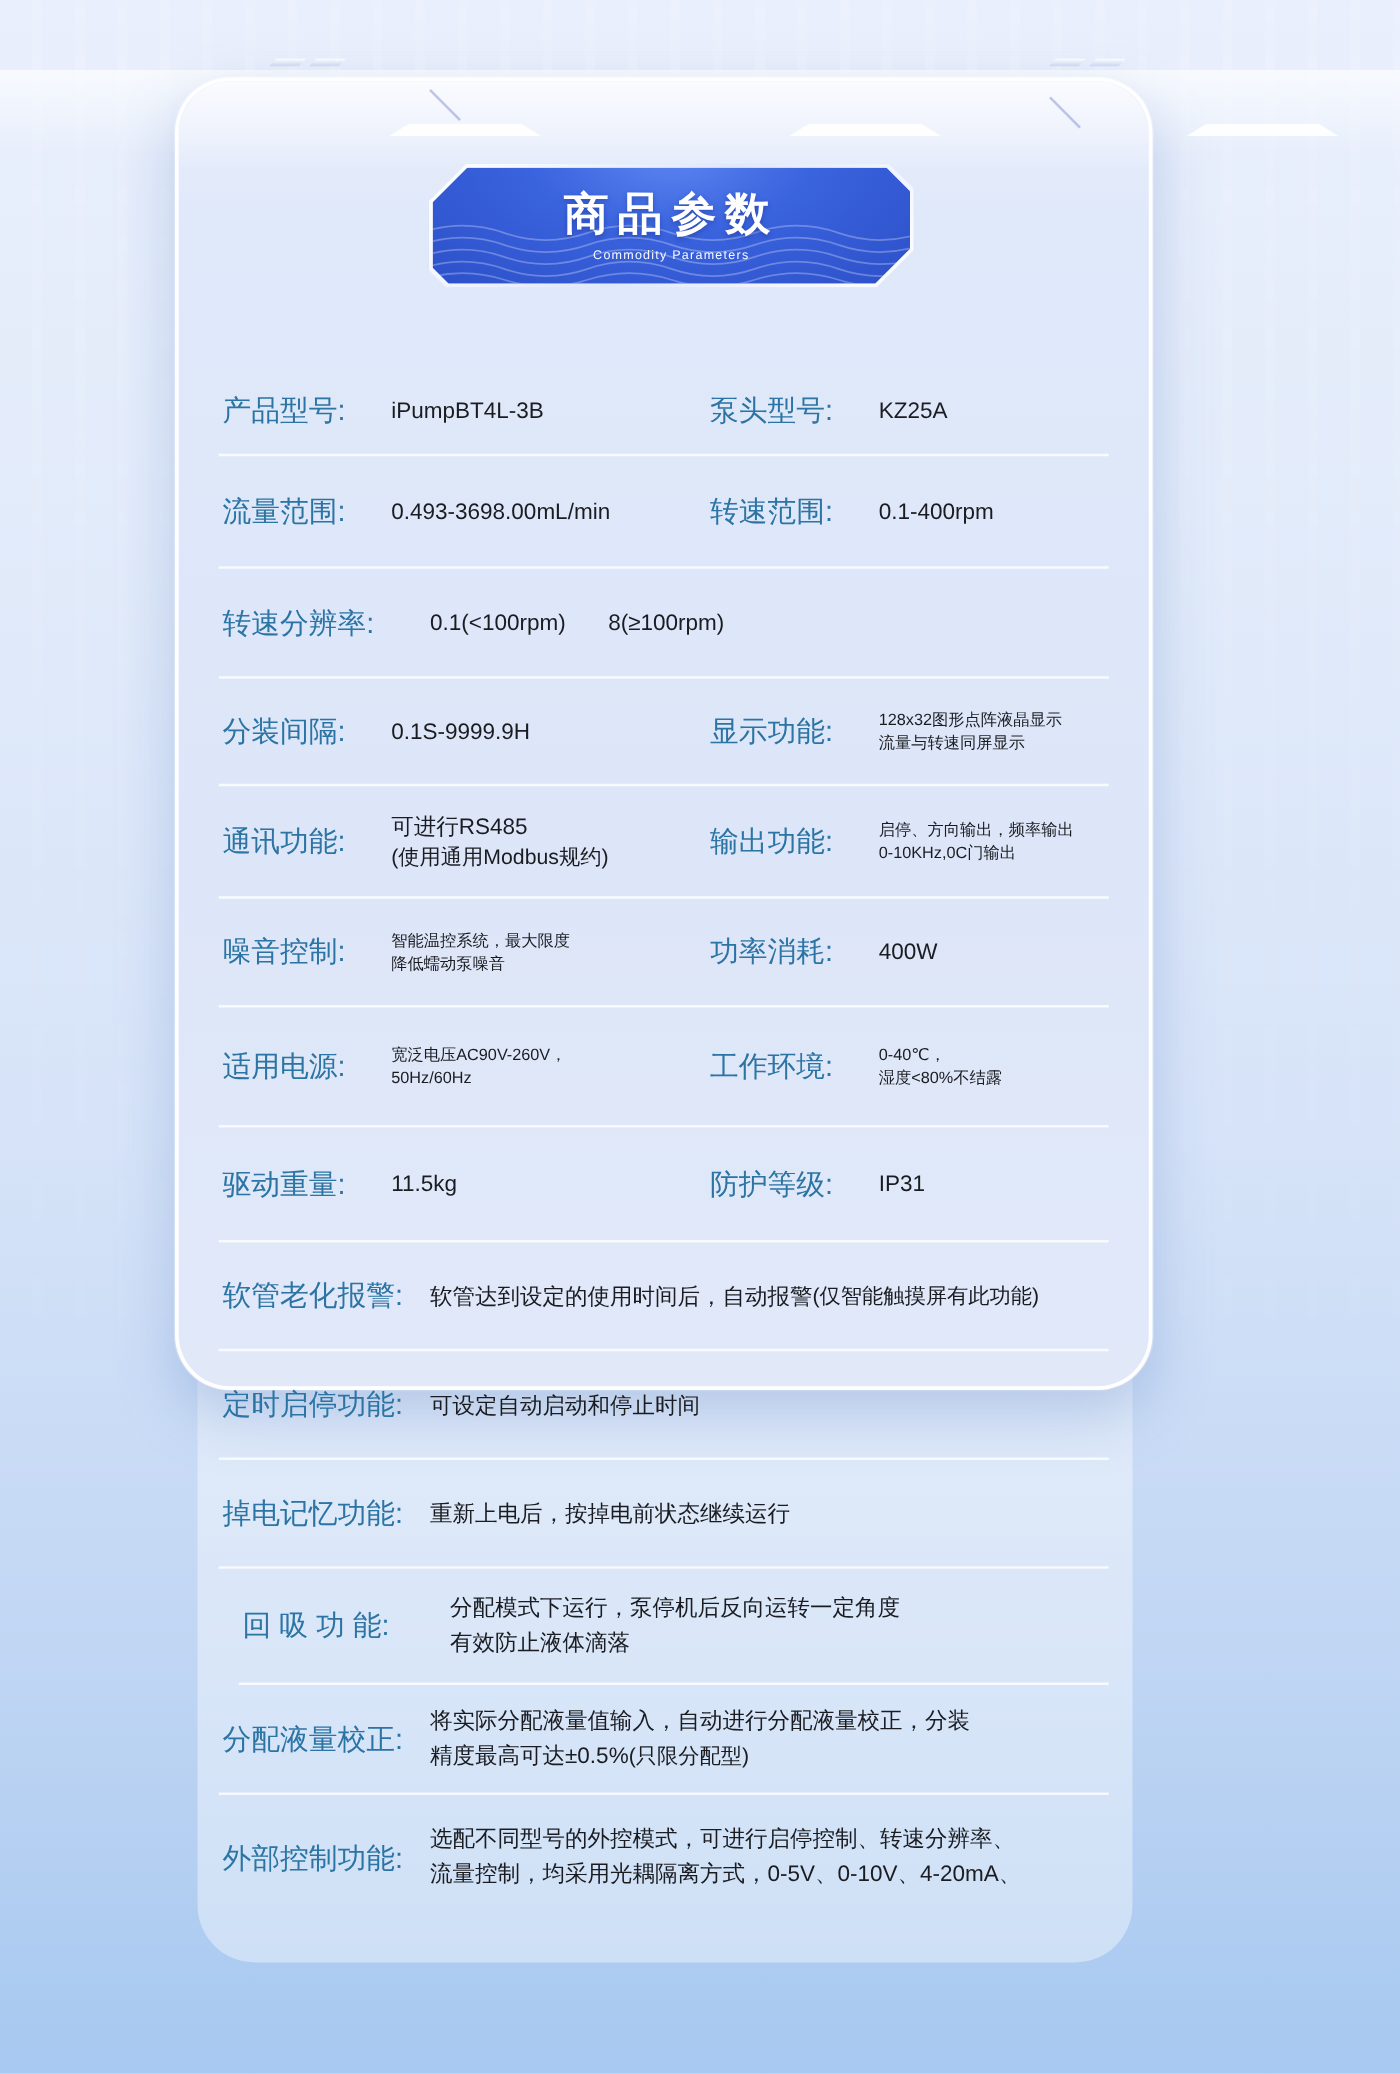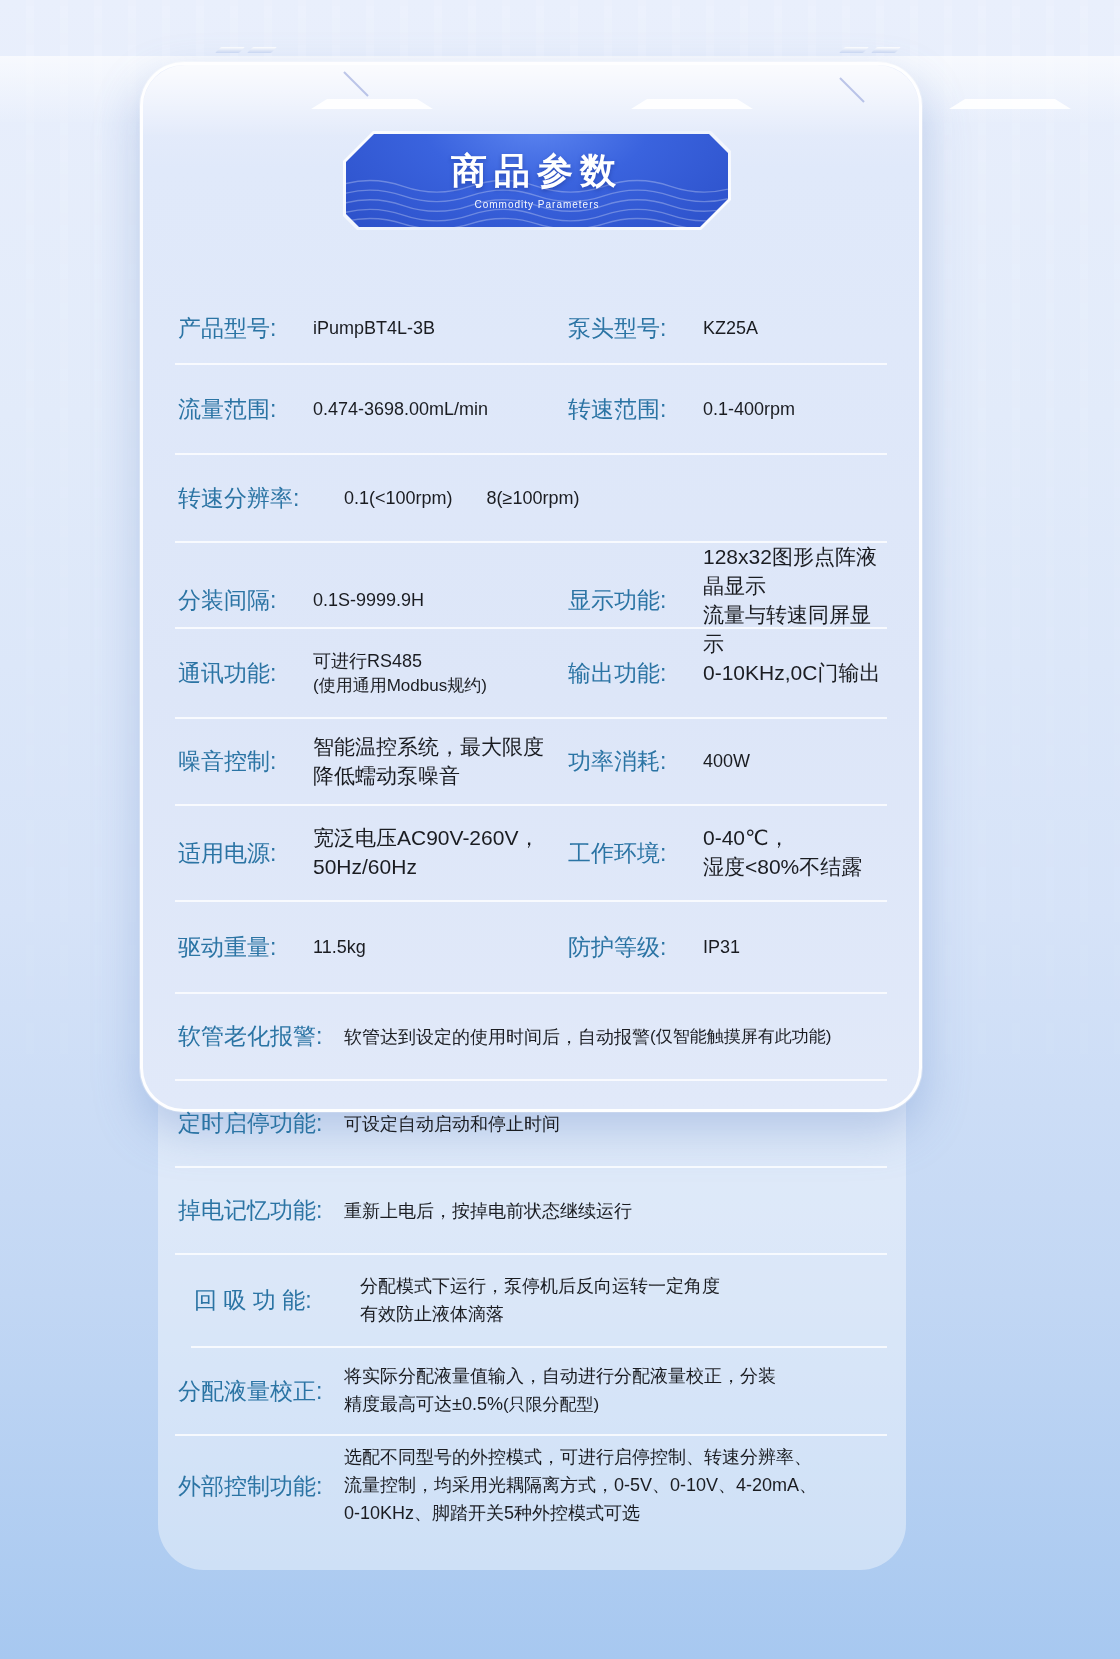--- a/index.html
+++ b/index.html
@@ -64,21 +64,21 @@
 
   .rows{position:absolute;left:32px;right:32px;top:228px;}
   .row{display:flex;align-items:center;box-sizing:border-box;border-bottom:2px solid rgba(255,255,255,.78);padding:0 3px;}
   .row.last{border-bottom:none;}
   .row.double{display:grid;grid-template-columns:390px 1fr;align-items:center;}
   .cell{display:flex;align-items:center;min-width:0;}
   .lbl{color:#2b74a4;font-size:23px;white-space:nowrap;flex-shrink:0;width:135px;}
   .lbl.wide{width:166px;}
   .val{color:#1a1c21;font-size:18px;}
   .vals{display:flex;flex-direction:column;line-height:1.38;}
-  .val.sm{font-size:21px;}
+  .val.sm{font-size:13px;}
   .note{color:#1a1c21;font-size:17px;}
   .gap-r{margin-right:34px;}
   .mlines{line-height:1.55;}
   .h72{height:72px;} .h90{height:90px;} .h88{height:88px;} .h86{height:86px;}
   .h87{height:87px;} .h96{height:96px;} .h92{height:92px;} .h93{height:93px;margin-left:16px;} .h100{height:100px;}
 </style>
 </head>
 <body>
 
 <div class="bg-streaks"></div>
@@ -126,21 +126,21 @@
       </div>
       <div class="cell">
         <span class="lbl">泵头型号:</span>
         <span class="val">KZ25A</span>
       </div>
     </div>
 
     <div class="row double h90">
       <div class="cell">
         <span class="lbl">流量范围:</span>
-        <span class="val">0.474-3698.00mL/min</span>
+        <span class="val">0.493-3698.00mL/min</span>
       </div>
       <div class="cell">
         <span class="lbl">转速范围:</span>
         <span class="val">0.1-400rpm</span>
       </div>
     </div>
 
     <div class="row h88">
       <span class="lbl wide">转速分辨率:</span>
       <span class="val gap-r">0.1(&lt;100rpm)</span>
@@ -165,20 +165,21 @@
       <div class="cell">
         <span class="lbl">通讯功能:</span>
         <span class="vals">
           <span class="val">可进行RS485</span>
           <span class="note">(使用通用Modbus规约)</span>
         </span>
       </div>
       <div class="cell">
         <span class="lbl">输出功能:</span>
         <span class="vals">
+          <span class="val sm">启停、方向输出，频率输出</span>
           <span class="val sm">0-10KHz,0C门输出</span>
         </span>
       </div>
     </div>
 
     <div class="row double h87">
       <div class="cell">
         <span class="lbl">噪音控制:</span>
         <span class="vals">
           <span class="val sm">智能温控系统，最大限度</span>
@@ -251,18 +252,17 @@
           <span class="val">精度最高可达±0.5%</span><span class="note">(只限分配型)</span>
         </span>
       </span>
     </div>
 
     <div class="row h100 last">
       <span class="lbl wide">外部控制功能:</span>
       <span class="vals mlines">
         <span class="val">选配不同型号的外控模式，可进行启停控制、转速分辨率、</span>
         <span class="val">流量控制，均采用光耦隔离方式，0-5V、0-10V、4-20mA、</span>
-        <span class="val">0-10KHz、脚踏开关5种外控模式可选</span>
       </span>
     </div>
 
   </div>
 </div>
 
 </body></html>

